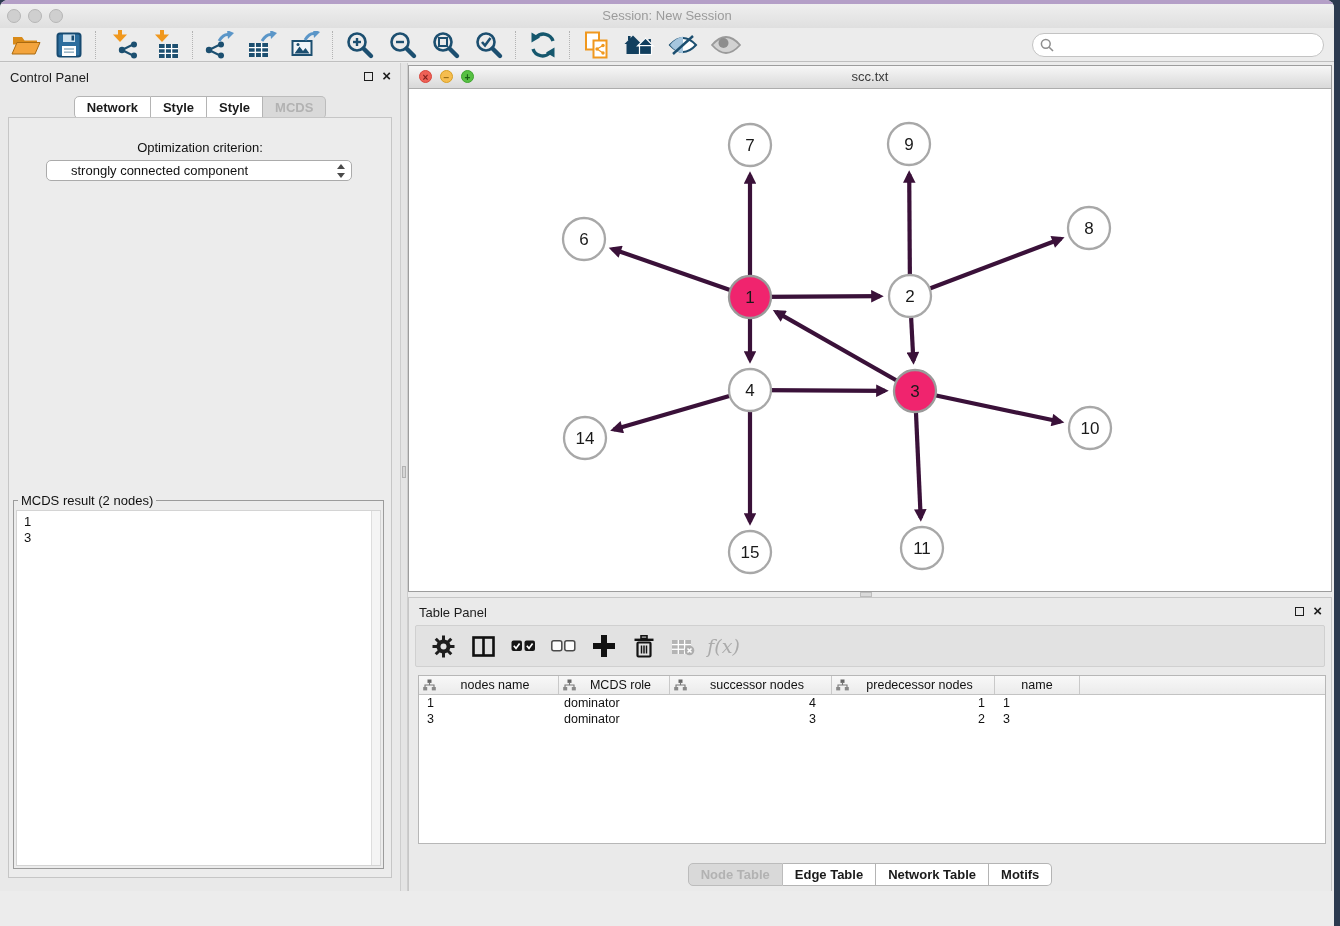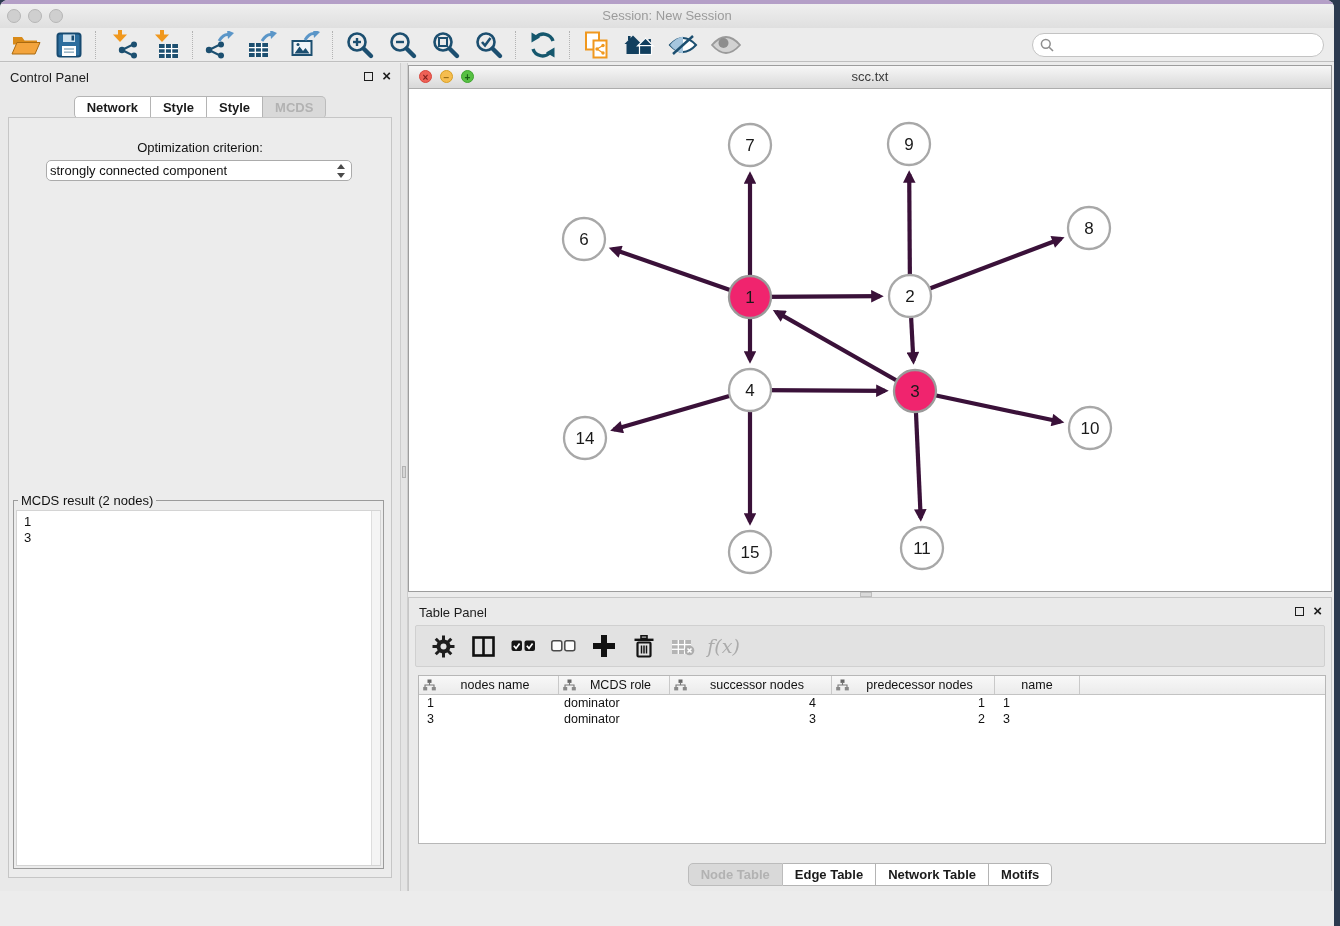--- a/index.html
+++ b/index.html
@@ -32,21 +32,21 @@
   .tab { background:#fff; border:1px solid #b4b4b4; border-left:none; font-size:13px;
          font-weight:700; color:#1a1a1a; padding:3px 12px; line-height:15px; }
   .tab:first-child { border-left:1px solid #b4b4b4; border-radius:5px 0 0 5px; }
   .tab:last-child { border-radius:0 5px 5px 0; }
   .tab.selected { background:#d9d9d9; color:#b2b2b2; border-color:#bcbcbc; }
   .cp-content { position:absolute; left:8px; right:8px; top:54px; bottom:13px;
                 background:#ececec; border:1px solid #c6c6c6; }
   .opt-label { position:absolute; top:22px; left:0; right:0; text-align:center; font-size:13px; color:#111; }
   .select-box { position:absolute; left:37px; right:39px; top:42px; height:21px; background:#fff;
                 border:1px solid #ababab; border-radius:5px; font-size:13px; line-height:19px;
-                padding-left:3px; color:#111; }
+                padding-left:24px; color:#111; }
   .stepper { position:absolute; right:6px; top:3px; width:9px; height:14px; }
   .stepper .up { position:absolute; top:0; left:1px; width:0; height:0;
                  border-left:4px solid transparent; border-right:4px solid transparent;
                  border-bottom:5px solid #4a4a4a; }
   .stepper .dn { position:absolute; bottom:0; left:1px; width:0; height:0;
                  border-left:4px solid transparent; border-right:4px solid transparent;
                  border-top:5px solid #4a4a4a; }
   .cp-btns { position:absolute; top:74px; left:0; right:0; display:flex; justify-content:center; gap:14px; }
   .btn { height:22px; padding:0 15px; background:linear-gradient(#ffffff,#f2f2f2);
          border:1px solid #acacac; border-radius:4px; font-size:13px; line-height:20px; color:#111; }

